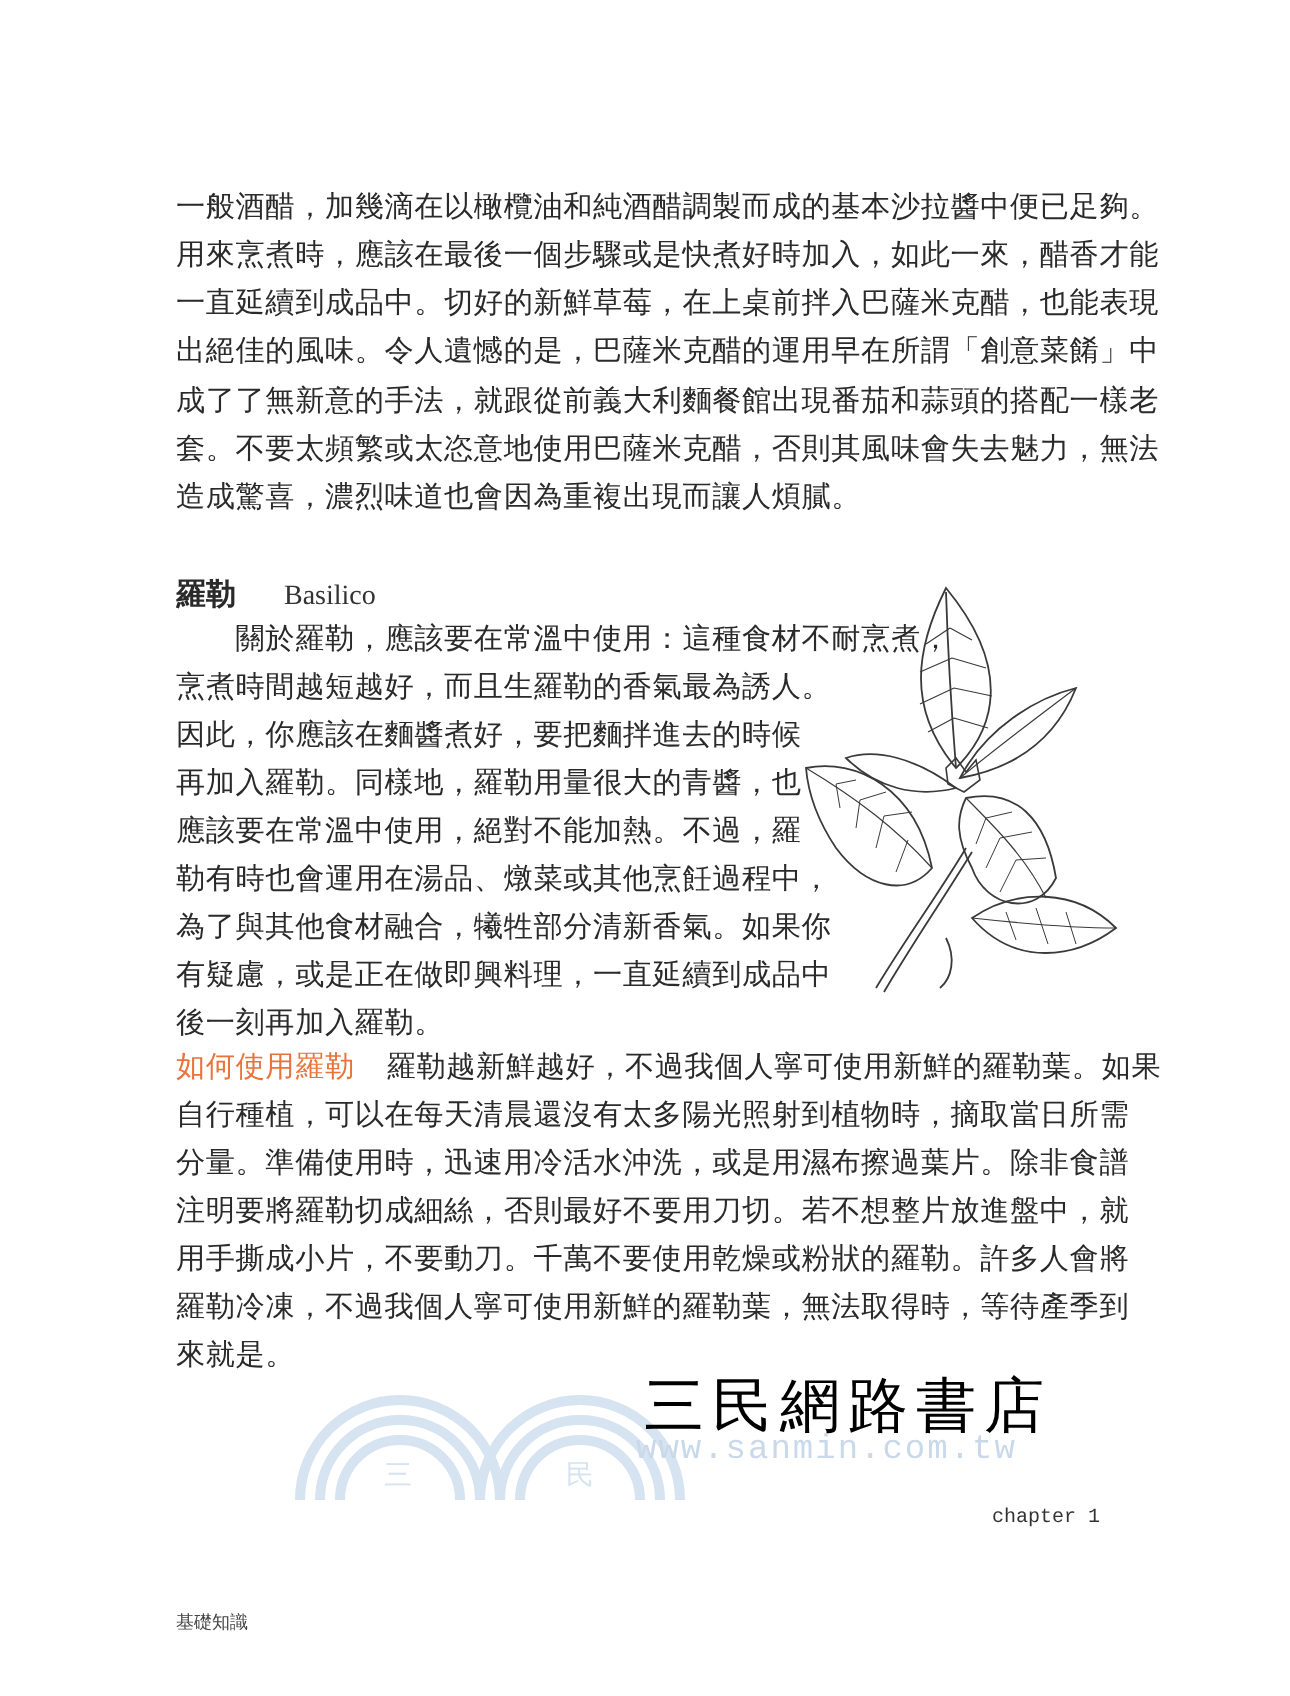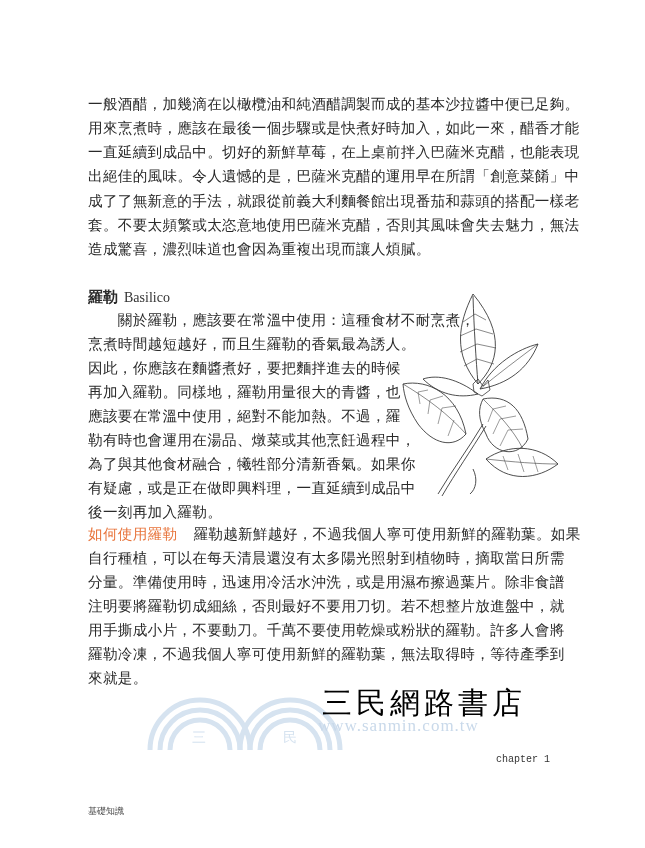--- a/index.html
+++ b/index.html
@@ -1,28 +1,28 @@
 <!DOCTYPE html>
 <html><head>
 <meta charset="utf-8">
 <style>
   html, body { margin: 0; padding: 0; background: #ffffff; }
   body { width: 645px; height: 848px; position: relative; overflow: hidden;
          font-family: "DejaVu Serif", "Liberation Serif", serif; color: #2a2a2a; }
   .line { position: absolute; left: 88px; font-size: 14.6px; line-height: 18px;
           white-space: nowrap; letter-spacing: 0.3px; }
   .heading { position: absolute; left: 88px; top: 287px; font-size: 15px; font-weight: bold; line-height: 20px; }
-  .heading .latin { font-family: "Liberation Serif", serif; font-weight: normal; font-size: 14px; margin-left: 6px; color: #333; }
+  .heading .latin { font-family: "Liberation Serif", serif; font-weight: normal; font-size: 14px; margin-left: 24px; color: #333; }
   .subhead { color: #e8743b; }
   .illustration { position: absolute; left: 398px; top: 284px; width: 166px; height: 220px; }
   .watermark { position: absolute; left: 145px; top: 680px; width: 400px; height: 70px; }
   .wm-title { position: absolute; left: 322px; top: 683px; font-size: 30px; color: #000000;
               font-family: "DejaVu Serif", serif; letter-spacing: 4px; }
   .wm-url { position: absolute; left: 318px; top: 716px; font-size: 17px; color: #c9d9ea;
-            font-family: Liberation Serif, serif; letter-spacing: 1px; }
+            font-family: Liberation Mono, monospace; letter-spacing: 1px; }
   .footer-left { position: absolute; left: 88px; top: 805px; font-size: 9px; color: #444; }
   .footer-right { position: absolute; left: 496px; top: 754px; font-size: 10px; color: #333;
                   font-family: Liberation Mono, monospace; }
 </style>
 </head>
 <body>
 
 <div>
   <div class="line" style="top:95px">一般酒醋，加幾滴在以橄欖油和純酒醋調製而成的基本沙拉醬中便已足夠。</div>
   <div class="line" style="top:119px">用來烹煮時，應該在最後一個步驟或是快煮好時加入，如此一來，醋香才能</div>

